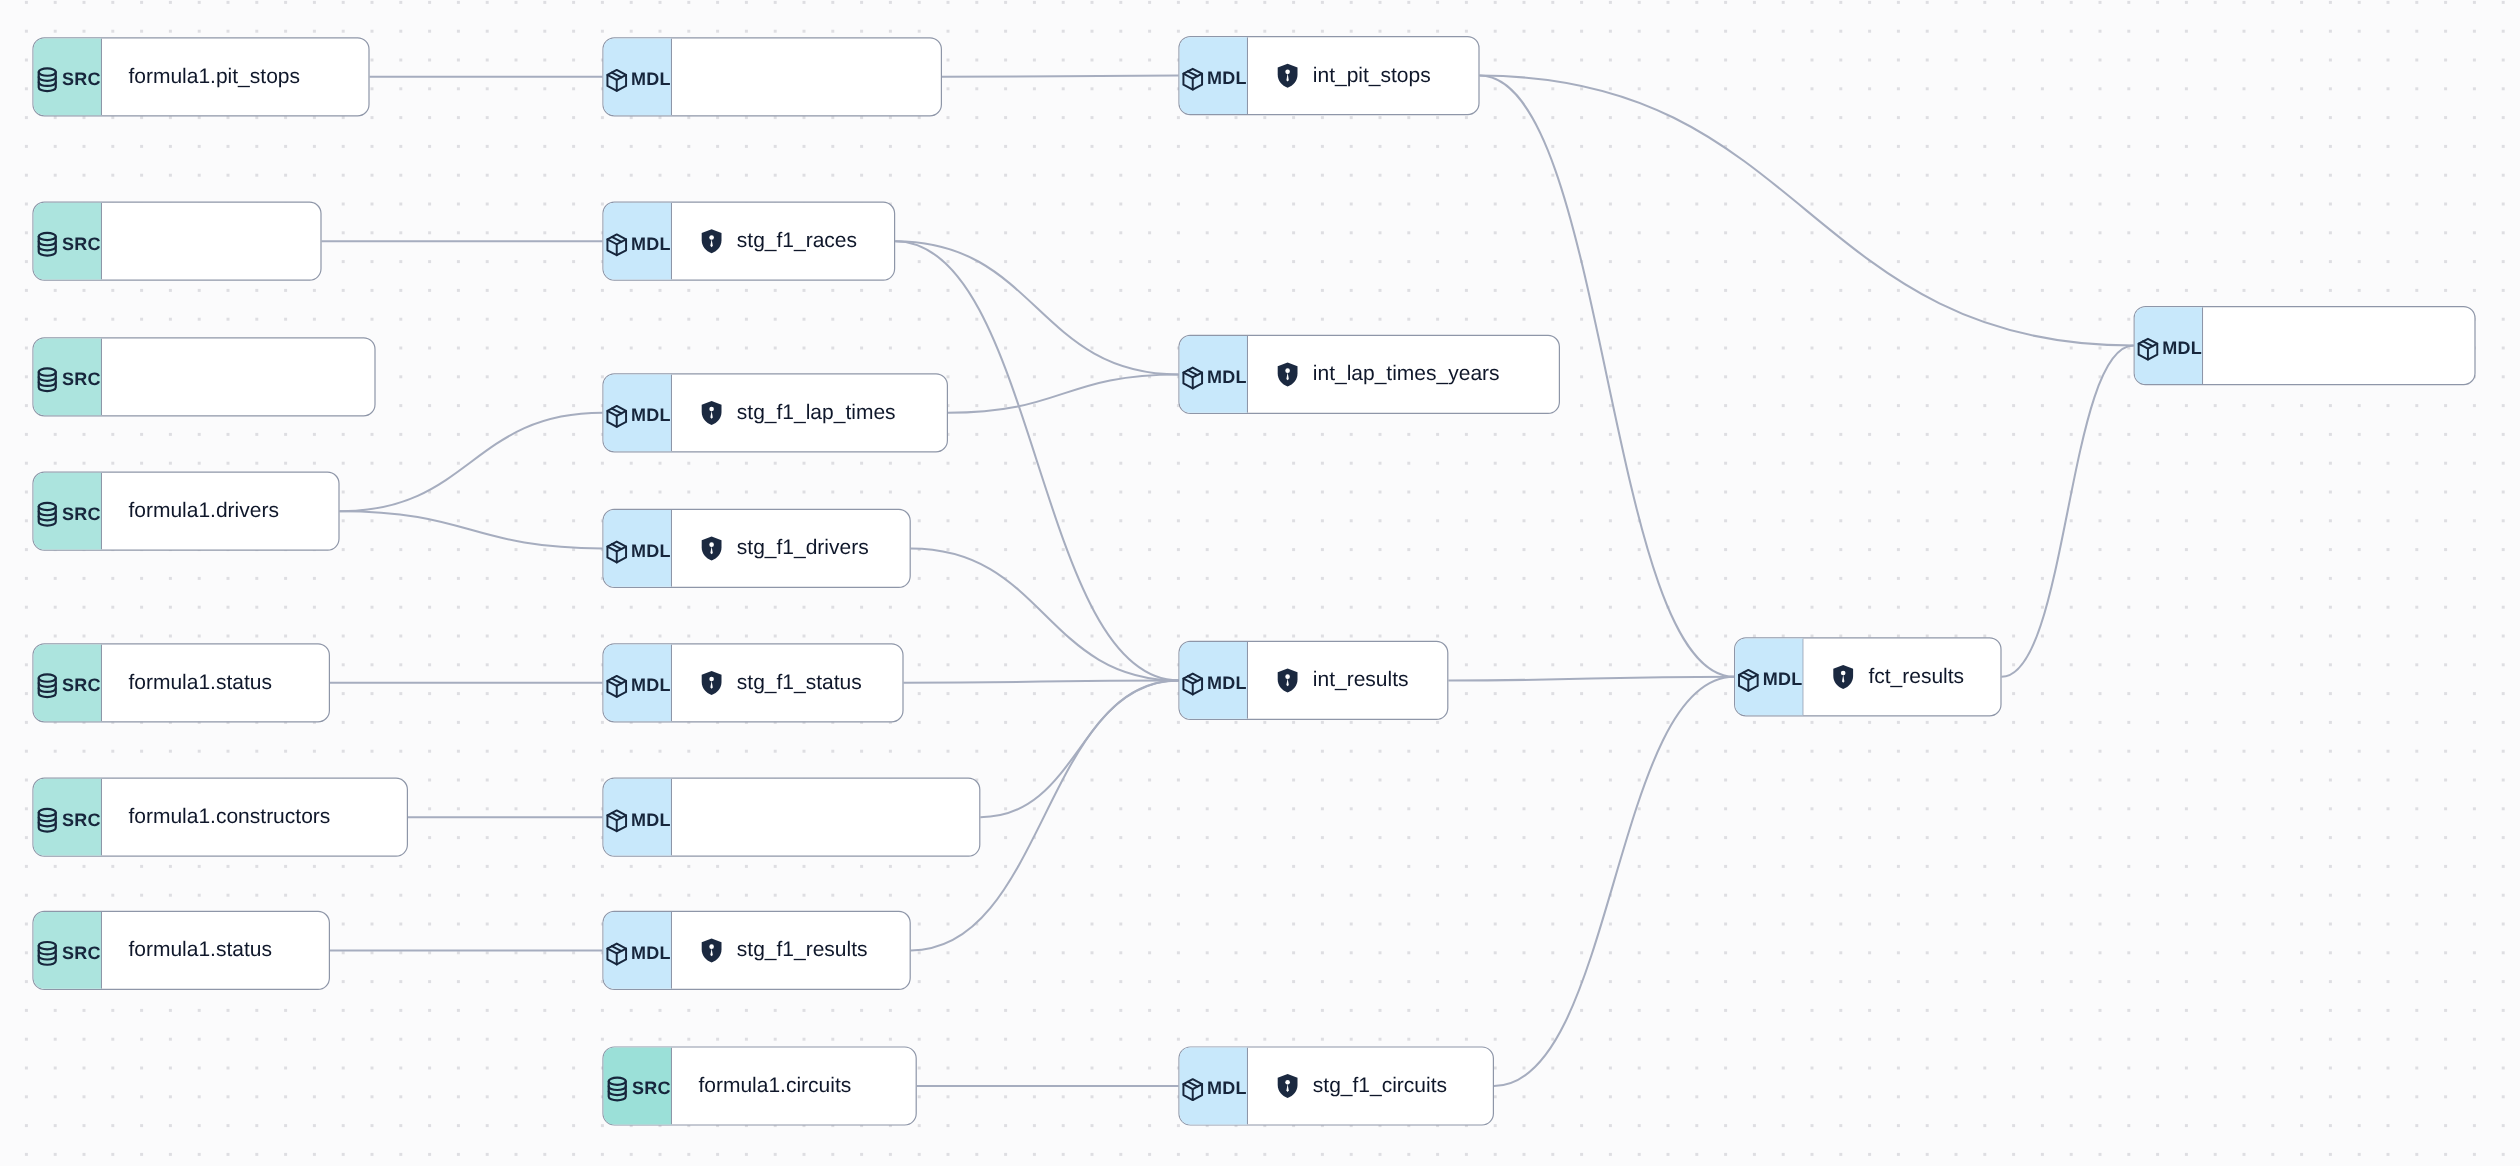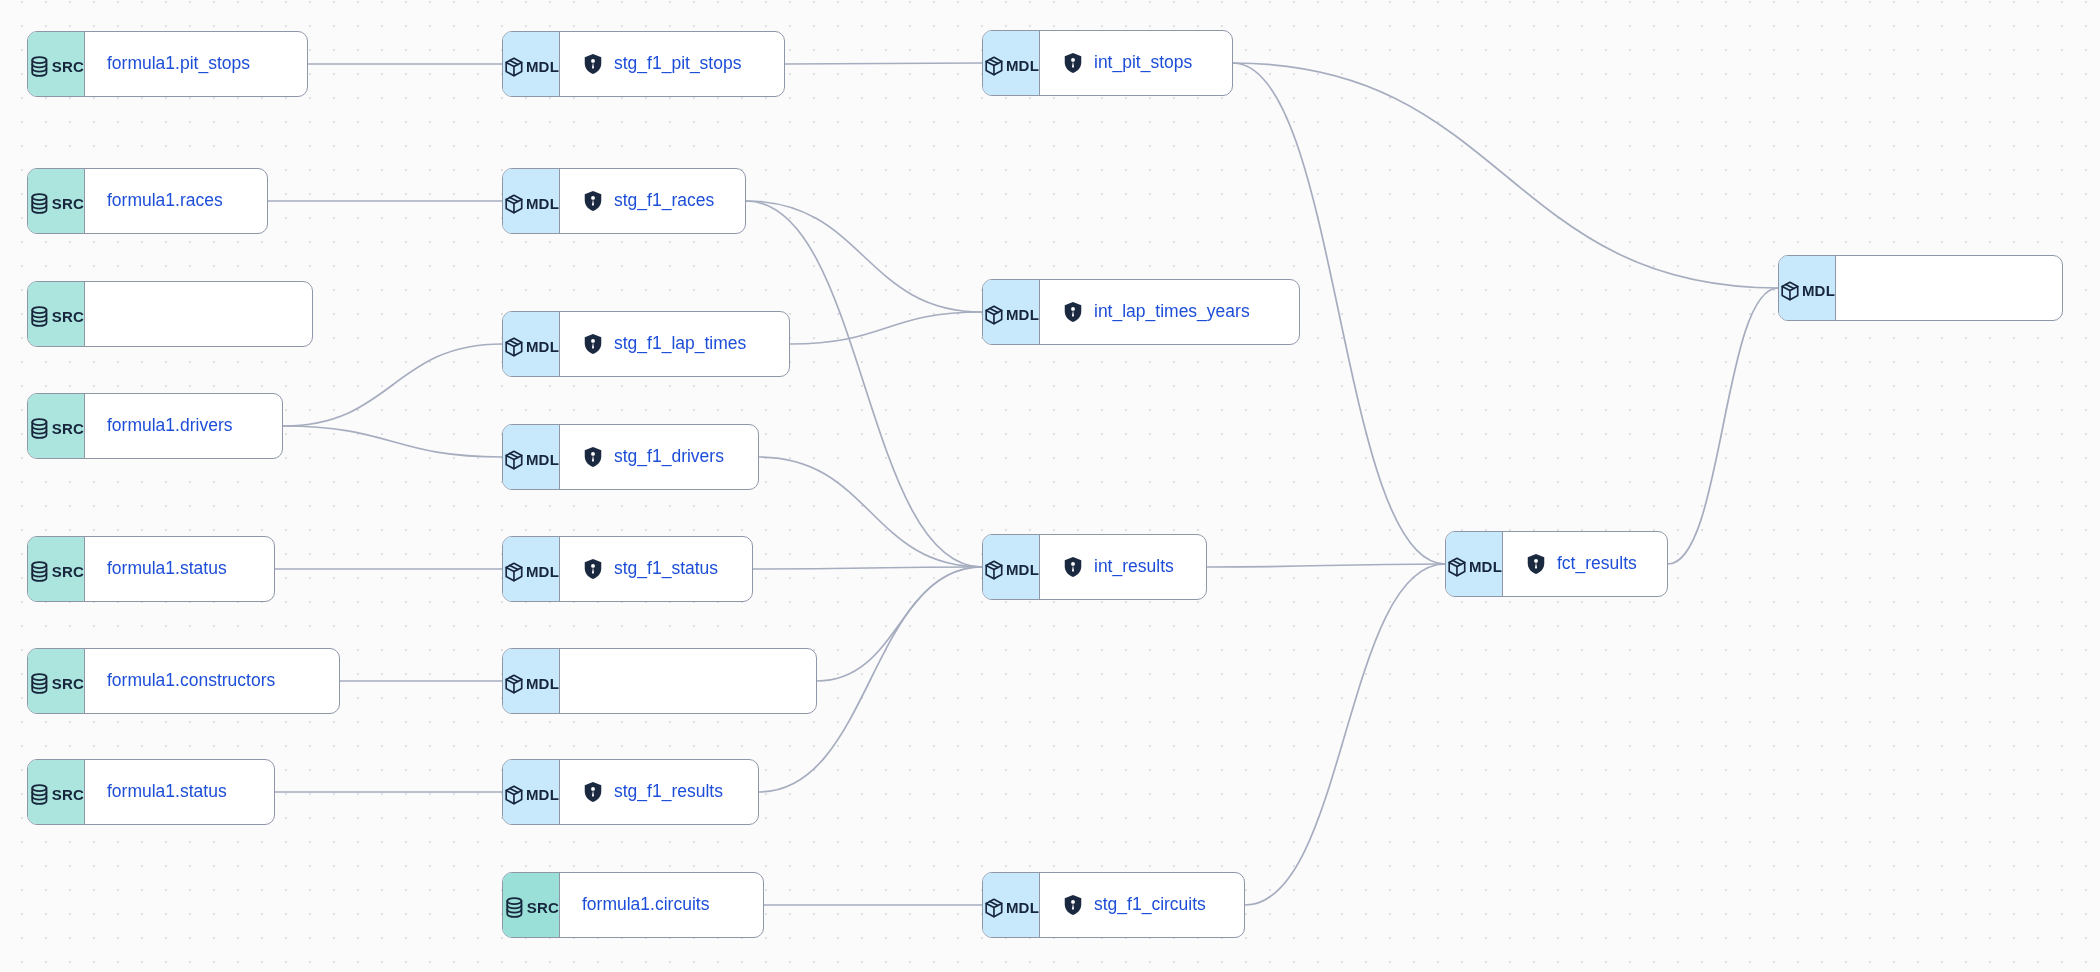--- a/index.html
+++ b/index.html
@@ -69,21 +69,21 @@
   .node-body {
     display: flex;
     align-items: center;
     gap: 10px;
     padding: 0 24px 0 22px;
     white-space: nowrap;
     overflow: hidden;
   }
   .node-label {
     font-size: 17.5px;
-    color: #1d4ed8;
+    color: #0f172a;
     line-height: 1;
   }
   .icon-svg { display: block; }
 </style>
 </head>
 <body>
 
 <div id="canvas">
   <svg id="edge-layer" width="2100" height="972" viewBox="0 0 2100 972">
       <path d="M 308 64 C 405 64, 405 64, 502 64"></path>
@@ -129,23 +129,20 @@
         <svg width="27" height="27" viewBox="0 0 24 24" class="icon-svg">
           <g fill="none" stroke="#17263c" stroke-width="1.9" stroke-linecap="round">
             <ellipse cx="12" cy="5.2" rx="7.5" ry="3.2"></ellipse>
             <path d="M4.5 5.2 V18.8 C4.5 20.6 7.9 22 12 22 C16.1 22 19.5 20.6 19.5 18.8 V5.2"></path>
             <path d="M4.5 9.7 C4.5 11.5 7.9 12.9 12 12.9 C16.1 12.9 19.5 11.5 19.5 9.7"></path>
             <path d="M4.5 14.2 C4.5 16 7.9 17.4 12 17.4 C16.1 17.4 19.5 16 19.5 14.2"></path>
           </g>
         </svg>
         <span class="badge-label">SRC</span>
       </div>
-      <div class="node-body">
-        <span class="node-label">formula1.races</span>
-      </div>
     </div>
     <div class="node" style="left: 27px; top: 281px; width: 286px;">
       <div class="badge" style="background: rgb(172, 228, 222);">
         <svg width="27" height="27" viewBox="0 0 24 24" class="icon-svg">
           <g fill="none" stroke="#17263c" stroke-width="1.9" stroke-linecap="round">
             <ellipse cx="12" cy="5.2" rx="7.5" ry="3.2"></ellipse>
             <path d="M4.5 5.2 V18.8 C4.5 20.6 7.9 22 12 22 C16.1 22 19.5 20.6 19.5 18.8 V5.2"></path>
             <path d="M4.5 9.7 C4.5 11.5 7.9 12.9 12 12.9 C16.1 12.9 19.5 11.5 19.5 9.7"></path>
             <path d="M4.5 14.2 C4.5 16 7.9 17.4 12 17.4 C16.1 17.4 19.5 16 19.5 14.2"></path>
           </g>
@@ -237,28 +234,20 @@
       <div class="badge" style="background: rgb(200, 232, 251);">
         <svg width="28" height="28" viewBox="0 0 24 24" class="icon-svg">
           <g fill="none" stroke="#17263c" stroke-width="1.8" stroke-linejoin="round" stroke-linecap="round">
             <path d="M12 2.5 L20.5 7 V17 L12 21.5 L3.5 17 V7 Z"></path>
             <path d="M3.5 7 L12 11.5 L20.5 7"></path>
             <path d="M12 11.5 V21.5"></path>
             <path d="M7.5 4.8 L16.3 9.3"></path>
           </g>
         </svg>
         <span class="badge-label">MDL</span>
-      </div>
-      <div class="node-body">
-        <svg width="22" height="22" viewBox="0 0 24 24" class="icon-svg">
-          <path fill="#1b2940" d="M12 1.2 L21 4.6 V11.2 C21 16.9 17.2 21 12 23 C6.8 21 3 16.9 3 11.2 V4.6 Z"></path>
-          <circle cx="12" cy="8.6" r="2.1" fill="#ffffff"></circle>
-          <path d="M12 10.2 L13.1 16.2 L12 17.4 L10.9 16.2 Z" fill="#ffffff"></path>
-        </svg>
-        <span class="node-label">stg_f1_pit_stops</span>
       </div>
     </div>
     <div class="node" style="left: 502px; top: 168px; width: 244px;">
       <div class="badge" style="background: rgb(200, 232, 251);">
         <svg width="28" height="28" viewBox="0 0 24 24" class="icon-svg">
           <g fill="none" stroke="#17263c" stroke-width="1.8" stroke-linejoin="round" stroke-linecap="round">
             <path d="M12 2.5 L20.5 7 V17 L12 21.5 L3.5 17 V7 Z"></path>
             <path d="M3.5 7 L12 11.5 L20.5 7"></path>
             <path d="M12 11.5 V21.5"></path>
             <path d="M7.5 4.8 L16.3 9.3"></path>

